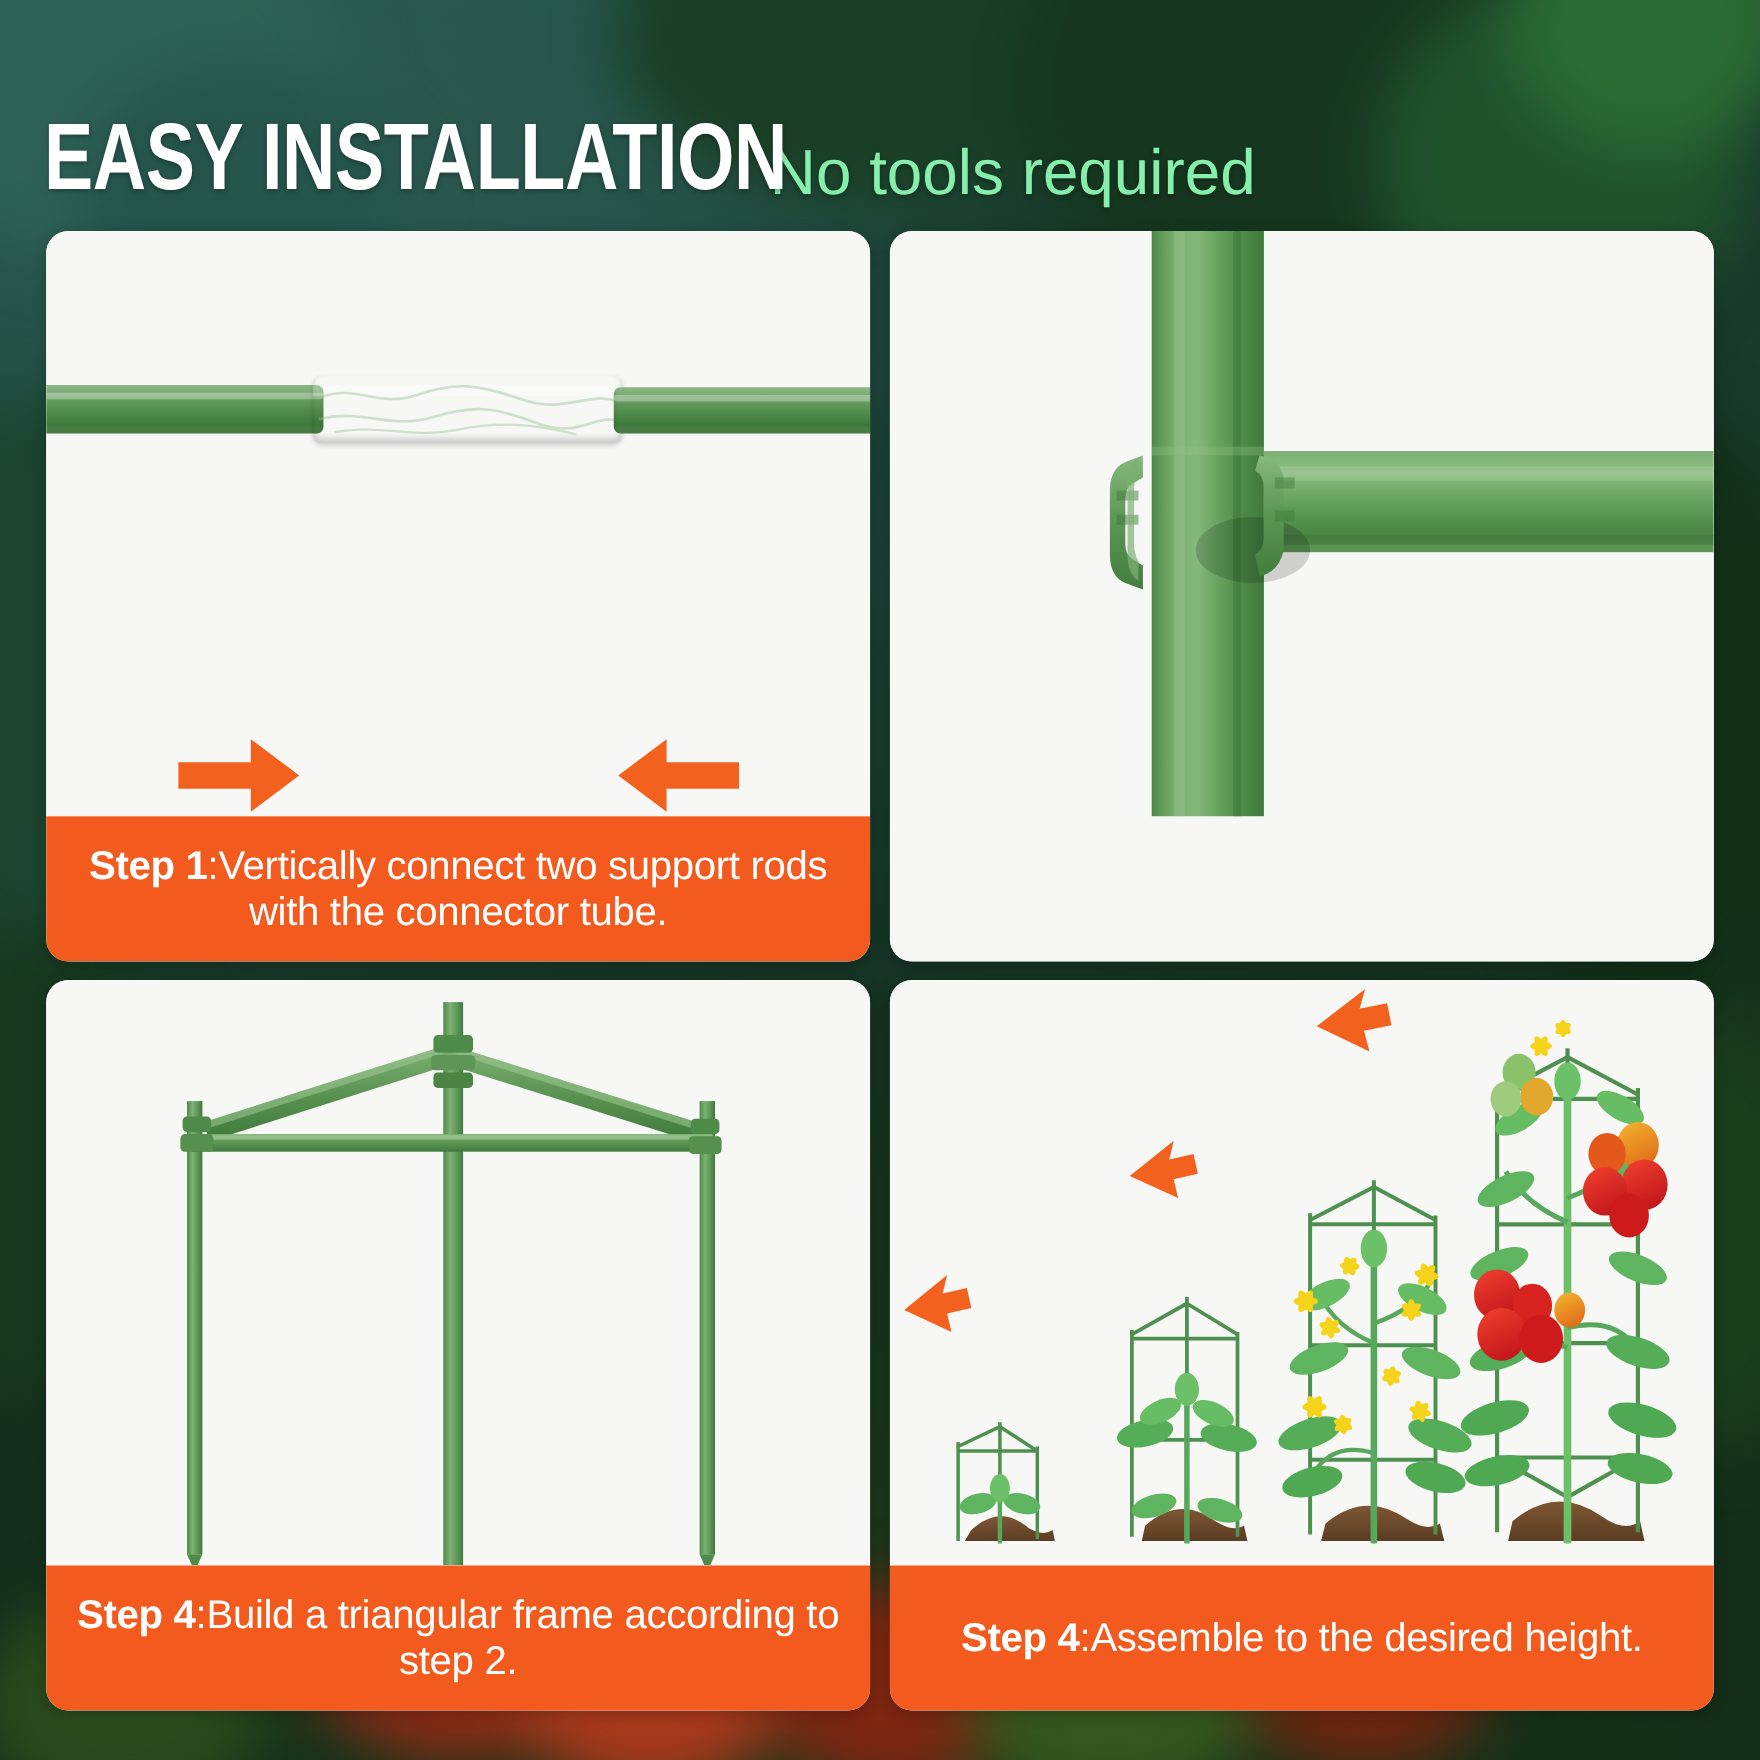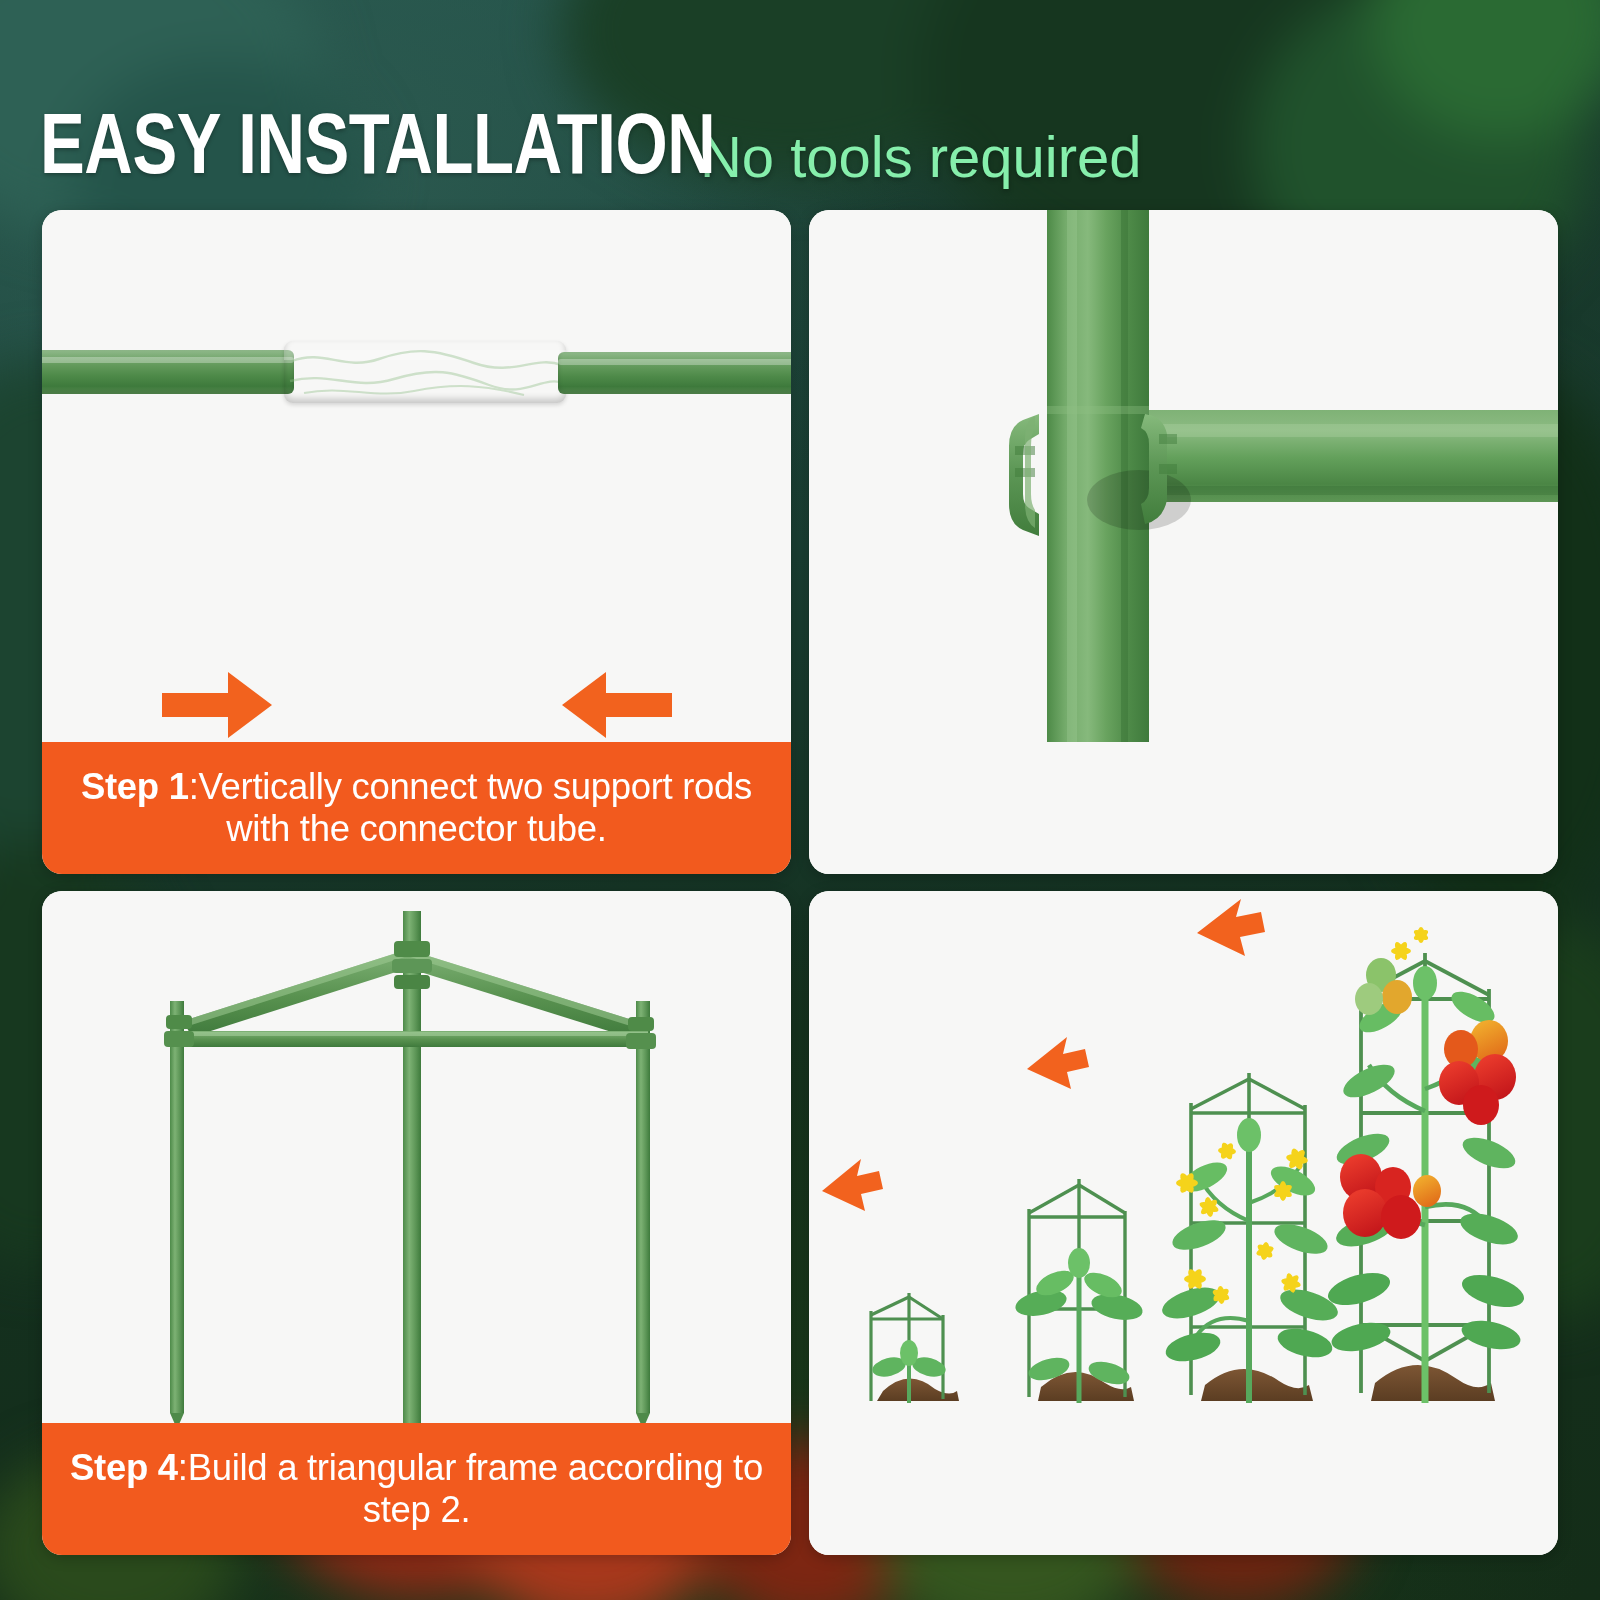--- a/index.html
+++ b/index.html
@@ -545,15 +545,20 @@
                 <ellipse rx="8" ry="3.5" transform="rotate(30)"></ellipse>
                   <ellipse rx="8" ry="3.5" transform="rotate(90)"></ellipse>
                   <ellipse rx="8" ry="3.5" transform="rotate(150)"></ellipse>
               </g>
             </g>
           </g>
         </g>
       </svg>
     </div>
 
+    <div class="caption">
+      <span>
+        <span class="step-label">Step 4</span><span>:</span><span>Assemble to the desired height.</span>
+      </span>
+    </div>
   </div>
 
 </div>
 
 </body></html>

